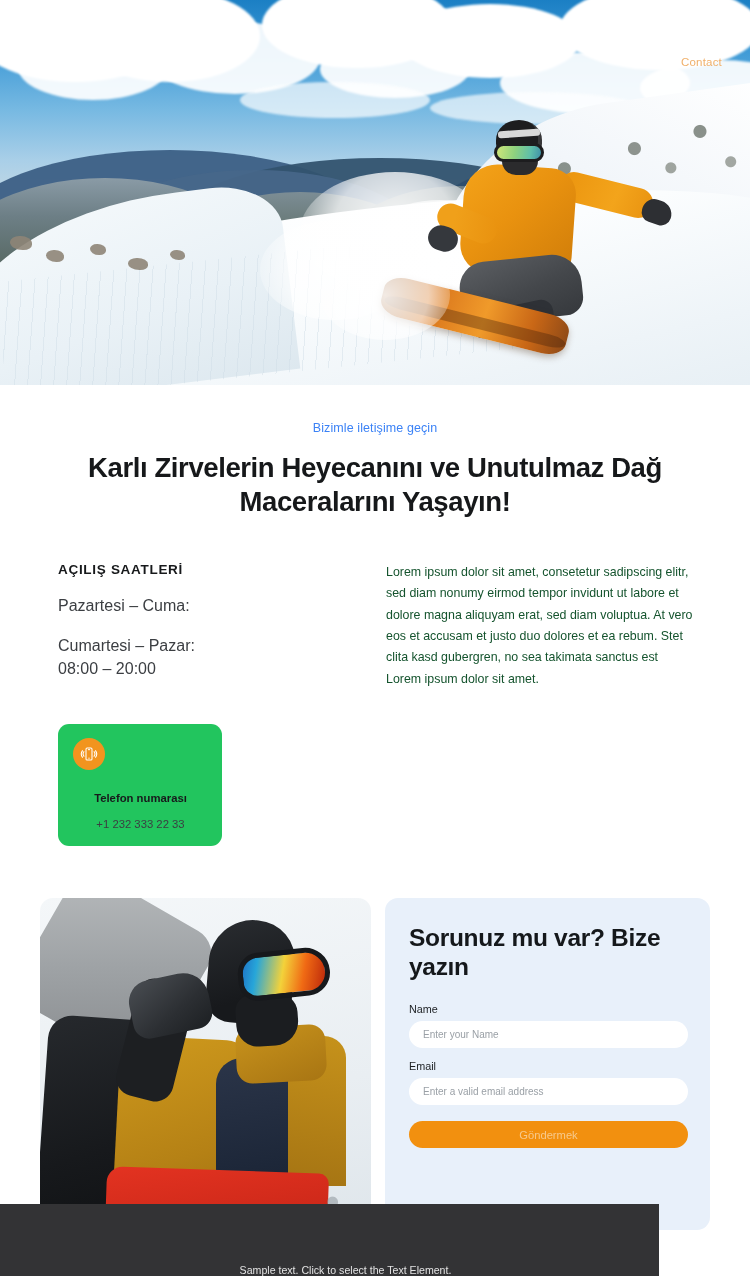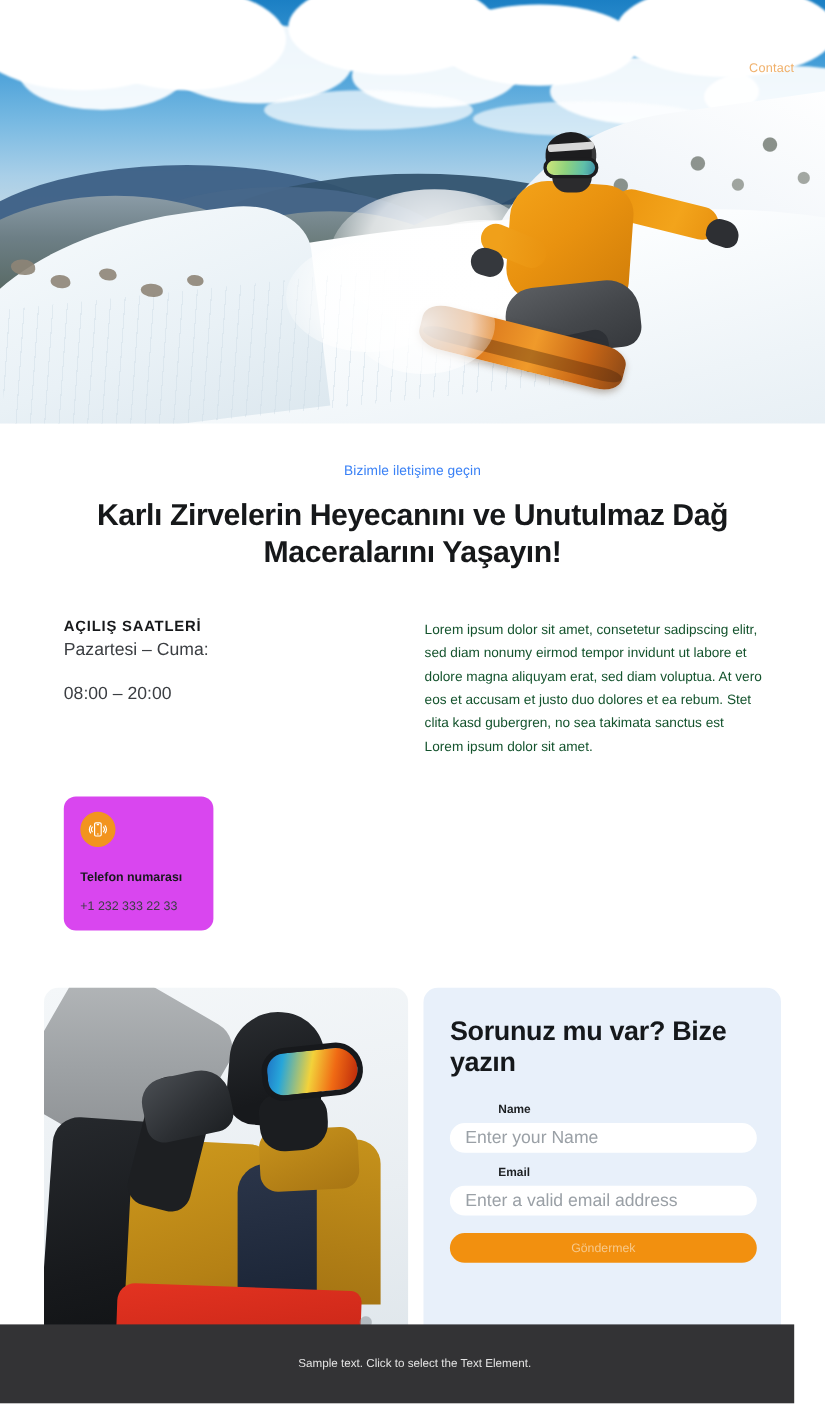--- a/index.html
+++ b/index.html
@@ -186,32 +186,33 @@
   }
 
   .two-col {
     display: flex; gap: 38px;
     padding: 44px 55px 0 58px;
   }
   .col-left { width: 290px; flex: none; }
   .col-right { flex: 1; }
   h3.sec-title {
     font-size: 13.5px; font-weight: 700; color: #17191b;
-    letter-spacing: .7px; margin-bottom: 2px;
+    letter-spacing: .7px; margin-bottom: 17px;
   }
   .hours-line { font-size: 16px; color: #3b3e42; line-height: 1.48; }
   .hours-block + .hours-block { margin-top: 16px; }
   .mission-body { font-size: 12.4px; line-height: 1.72; color: #14532d; }
 
   
   .cards { display: flex; gap: 10px; padding: 34px 0 0 58px; }
   .card {
-    width: 136px; height: 122px;
-    background: #d946ef; border-radius: 11px;
+    width: 164px; height: 122px;
+    background: #22c55e; border-radius: 11px;
     padding: 14px 14px 0 15px;
+    text-align: center;
   }
   .card-icon {
     width: 32px; height: 32px; border-radius: 50%;
     background: #f2941e;
     display: flex; align-items: center; justify-content: center;
   }
   .card-title { font-size: 11.3px; font-weight: 700; color: #17191b; margin-top: 22px; }
   .card-value { font-size: 11.3px; color: #3b3e42; margin-top: 14px; }
 
   
@@ -290,45 +291,45 @@
   }
 
   .form-panel {
     flex: 1; background: #e8f0fa; border-radius: 13px;
     padding: 26px 22px 24px 24px;
   }
   h2.form-title {
     font-size: 24.5px; font-weight: 700; color: #15181b;
     line-height: 1.17; letter-spacing: -.3px; margin-bottom: 22px;
   }
-  .field-label { font-size: 10.8px; font-weight: 700; color: #1c1f22; margin-bottom: 6px; margin-left: 44px; }
+  .field-label { font-size: 10.8px; font-weight: 400; color: #1c1f22; margin-bottom: 6px; }
   .field { margin-bottom: 12px; }
   .input {
     width: 100%; height: 27px; border-radius: 14px; border: none;
     background: #ffffff; padding: 0 14px;
-    font-family: "Liberation Sans", sans-serif; font-size: 16px; color: #2b2e31;
+    font-family: "Liberation Sans", sans-serif; font-size: 10px; color: #2b2e31;
   }
   .input::placeholder { color: #9aa0a6; }
   .textarea {
     width: 100%; height: 74px; border-radius: 12px; border: none;
     background: #ffffff; padding: 9px 14px; resize: vertical;
     font-family: "Liberation Sans", sans-serif; font-size: 11.2px; color: #2b2e31;
   }
   .textarea::placeholder { color: #9aa0a6; }
   .submit {
     width: 100%; height: 27px; border: none; border-radius: 14px;
     background: #f2900f; color: #f7c98c;
     font-family: "Liberation Sans", sans-serif; font-size: 11.2px;
     cursor: pointer; margin-top: 4px;
   }
 
   
   .footer {
-    position: absolute; left: 0; bottom: 0; width: 722px; height: 72px;
-    background: #333335; display: flex; align-items: center; justify-content: center; padding-left: 32px;
+    position: absolute; left: 0; bottom: 0; width: 659px; height: 72px;
+    background: #333335; display: flex; align-items: flex-end; justify-content: center; padding-left: 32px;
   }
   .footer-text { font-size: 10.6px; color: #e3e3e3; }
 </style>
 </head>
 <body>
 
 <section class="hero">
   <div class="hero-photo">
     <div class="sky"></div>
 
@@ -404,20 +405,21 @@
   <div class="kicker">Bizimle iletişime geçin</div>
   <h1 class="headline">Karlı Zirvelerin Heyecanını ve Unutulmaz Dağ Maceralarını Yaşayın!</h1>
 
   <div class="two-col">
     <div class="col-left">
       <h3 class="sec-title">AÇILIŞ SAATLERİ</h3>
       <div class="hours-block">
         <div class="hours-line">Pazartesi – Cuma:</div>
       </div>
       <div class="hours-block">
+        <div class="hours-line">Cumartesi – Pazar:</div>
         <div class="hours-line">08:00 – 20:00</div>
       </div>
     </div>
     <div class="col-right">
       <p class="mission-body">Lorem ipsum dolor sit amet, consetetur sadipscing elitr, sed diam nonumy eirmod tempor invidunt ut labore et dolore magna aliquyam erat, sed diam voluptua. At vero eos et accusam et justo duo dolores et ea rebum. Stet clita kasd gubergren, no sea takimata sanctus est Lorem ipsum dolor sit amet.</p>
     </div>
   </div>
 
   <div class="cards">
     <div class="card">

